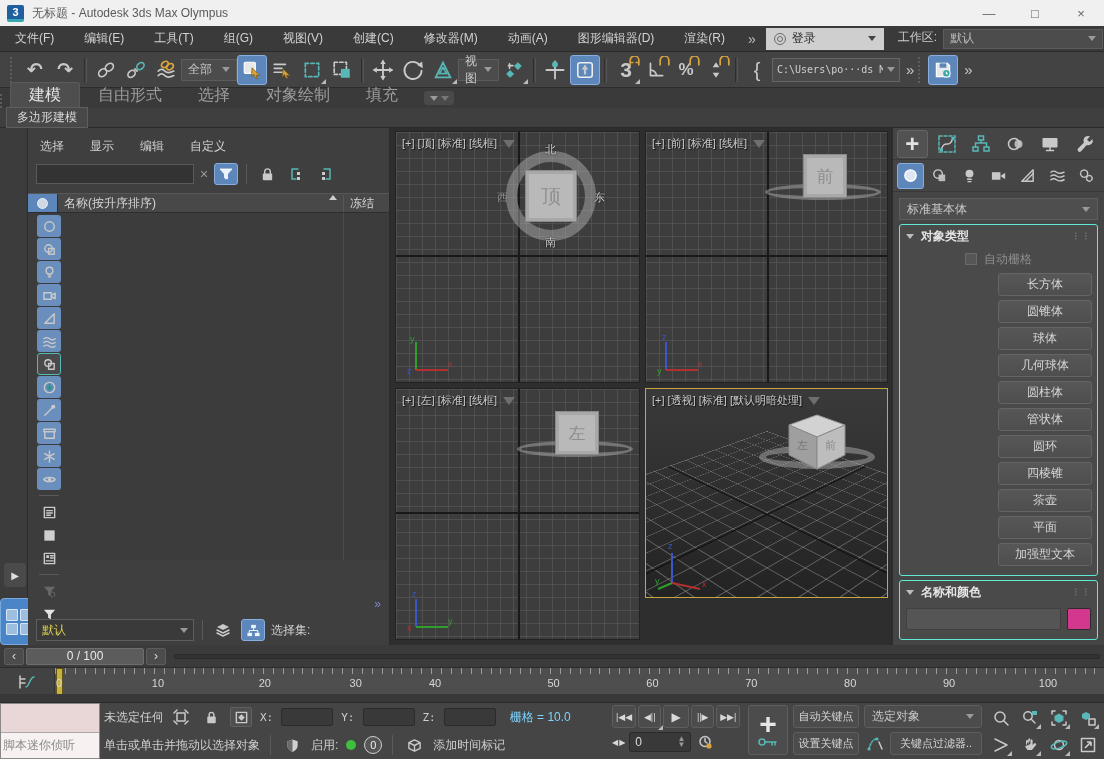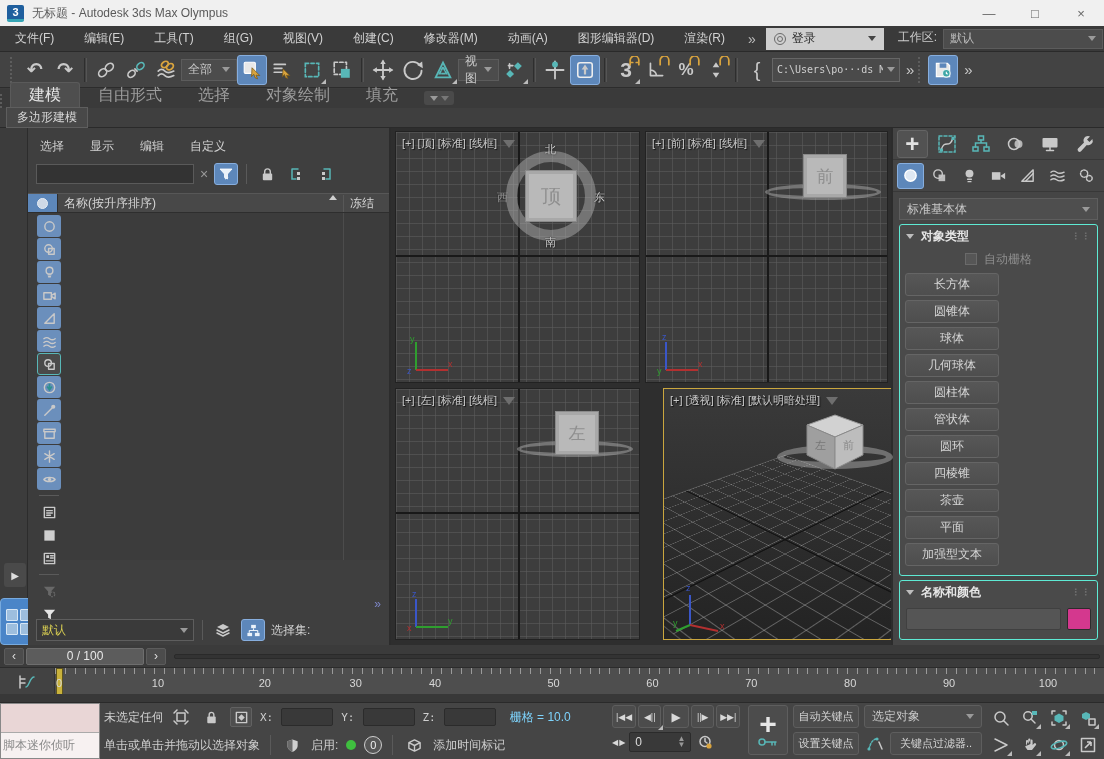--- a/index.html
+++ b/index.html
@@ -116,21 +116,21 @@
 .cpcat{width:28px;height:26px;display:flex;align-items:center;justify-content:center;border-radius:3px}
 .cpcat.active{background:#5d87ba;border:1px solid #87aede}
 #cp-dd{margin:6px 6px 4px 6px;height:22px;background:#4e4e4e;border:1px solid #5e5e5e;display:flex;align-items:center;padding:0 7px;color:#c9c9c9}
 #cp-dd .caret{margin-left:auto}
 .rollout{margin:4px 6px 0 6px;background:#4a4a4a;border:1px solid #5eead4;border-radius:3px}
 .rollhead{display:flex;align-items:center;height:22px;padding:0 6px;gap:7px;font-weight:bold;color:#e6e6e6}
 .rollhead .tri{width:0;height:0;border-left:4px solid transparent;border-right:4px solid transparent;border-top:5px solid #bdbdbd}
 .rollhead .dots{margin-left:auto;color:#6d6d6d;font-size:9px;letter-spacing:1px}
 #autogrid-row{display:flex;align-items:center;justify-content:center;gap:7px;height:24px;color:#8d8d8d}
 #autogrid-cb{width:12px;height:12px;border:1px solid #6a6a6a;background:#565656}
-#objbtns{display:flex;flex-wrap:wrap;gap:4px;padding:2px 5px 9px 5px;justify-content:space-between}
+#objbtns{display:flex;flex-wrap:wrap;gap:4px;padding:2px 5px 9px 5px;justify-content:flex-end}
 .objbtn{width:94px;height:23px;background:linear-gradient(#575757,#4e4e4e);border:1px solid #656565;border-radius:3px;color:#d6d6d6;display:flex;align-items:center;justify-content:center;font-size:12px}
 #namecolor-body{display:flex;align-items:center;gap:6px;padding:5px 6px 9px 6px}
 #name-field{flex:1;height:22px;background:#555;border:1px solid #404040;border-radius:2px}
 #color-swatch{width:24px;height:22px;border:1px solid #2c2c2c;border-radius:2px}
 
 #timeslider{position:absolute;left:0;top:645px;width:1104px;height:23px;background:#3b3b3b;border-bottom:1px solid #2c2c2c;display:flex;align-items:center;padding:0 4px;gap:2px}
 .ts-arrow{width:20px;height:17px;background:#4c4c4c;border:1px solid #5c5c5c;border-radius:2px;color:#ddd;display:flex;align-items:center;justify-content:center;font-size:12px}
 #ts-handle{width:118px;height:17px;background:#5c5c5c;border:1px solid #6e6e6e;border-radius:2px;color:#e8e8e8;display:flex;align-items:center;justify-content:center}
 #ts-track{flex:1;height:5px;background:#333;border:1px solid #2a2a2a;border-radius:2px;margin-left:6px}
 
@@ -647,21 +647,21 @@
         </div>
         <svg class="tripod" width="50" height="46">
           <path d="M12 40 L12 12" stroke="#3a56c8" stroke-width="2"></path>
             <path d="M12 40 L44 40" stroke="#2f9e2f" stroke-width="2"></path>
           <text x="8" y="10" fill="#3a56c8" font-size="9">z</text>
             <text x="44" y="37" fill="#2f9e2f" font-size="9">y</text>
             <text x="3" y="44" fill="#b33030" font-size="9">x</text>
         </svg>
       </div>
 
-      <div class="vp" id="vp-persp" style="left:272px;top:260px;width:243px;height:252px">
+      <div class="vp" id="vp-persp" style="left:254px;top:260px;width:243px;height:210px">
         <div id="persp-stage">
           <div id="persp-plane"></div>
         </div>
         <div class="vp-label">
           <span>[+] [透视] [标准] [默认明暗处理]</span>
           <span class="funnel"></span>
         </div>
         <div class="viewcube small" style="top:22px;right:20px">
           <div class="flatring" style="top:34px;border-width:7px;height:24px"></div>
           <svg width="100" height="70" style="position:absolute;left:0;top:0">

